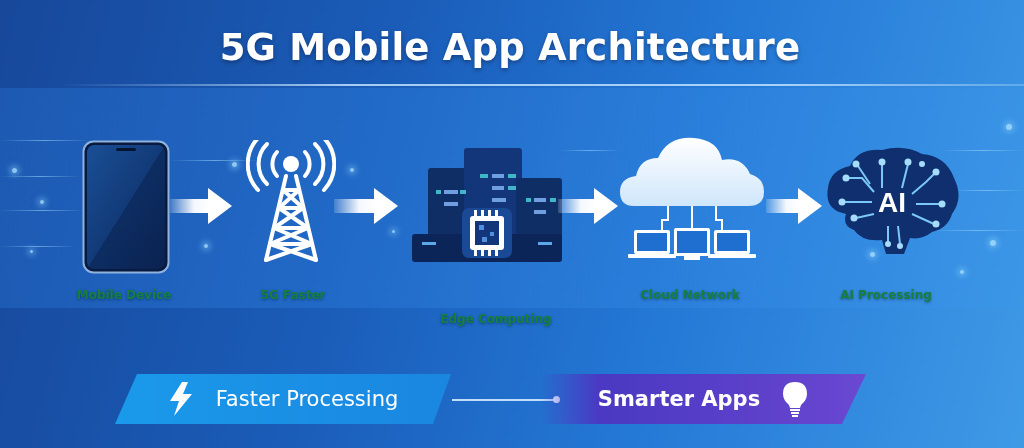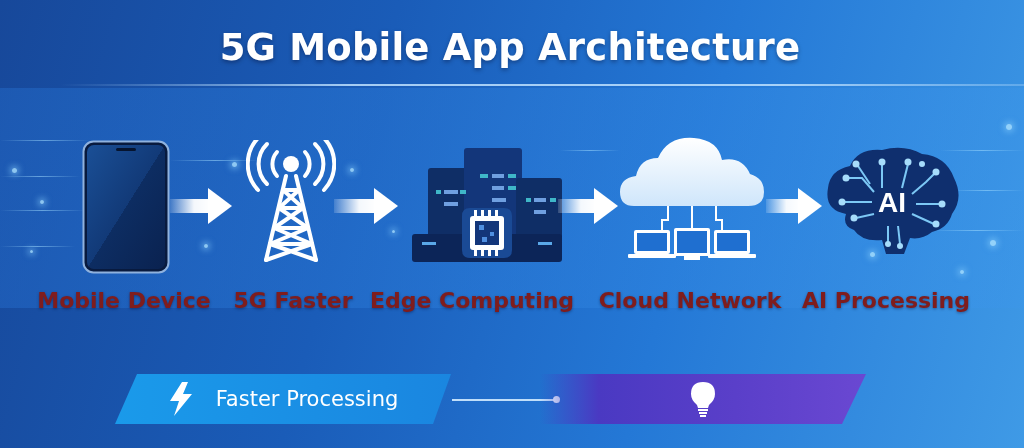--- a/index.html
+++ b/index.html
@@ -19,21 +19,21 @@
     position: absolute; left: 0; top: 26px; width: 1020px; text-align: center;
     color: #ffffff; font-weight: bold; font-size: 37px; letter-spacing: 0.2px;
     text-shadow: 0 2px 4px rgba(0,0,30,0.35);
   }
   .title-rule {
     position: absolute; left: 60px; top: 84px; width: 964px; height: 2px;
     background: linear-gradient(90deg, rgba(180,220,255,0) 0%, rgba(190,225,255,0.85) 30%, rgba(190,225,255,0.85) 75%, rgba(190,225,255,0.3) 100%);
   }
   .node { position: absolute; }
   .node-label {
-    position: absolute; top: 288px; color: #7f1d1d; font-weight: bold; font-size: 22px;
+    position: absolute; top: 288px; color: #15803d; font-weight: bold; font-size: 12px;
     white-space: nowrap; text-shadow: 0 1px 3px rgba(0,0,40,0.4);
     transform: translateX(-50%);
   }
   .arrow { position: absolute; }
   .pill {
     position: absolute; top: 374px; height: 50px;
     display: flex; align-items: center; justify-content: center; gap: 22px;
     color: #fff; font-size: 21px;
   }
   .pill-fast {
@@ -248,32 +248,33 @@
         <circle cx="66" cy="100" r="3"></circle>
         <circle cx="78" cy="102" r="3"></circle>
         <circle cx="100" cy="20" r="3"></circle>
     </g>
     <text x="70" y="68" text-anchor="middle" font-family="Liberation Sans, sans-serif" font-weight="bold" font-size="28" fill="#ffffff">AI</text>
   </svg>
 </div>
 
 <div class="node-label" style="left:124px;">Mobile Device</div>
 <div class="node-label" style="left:293px;">5G Faster</div>
-<div class="node-label" style="left:472px;">Edge Computing</div>
+<div class="node-label" style="left:496px;margin-top:24px;">Edge Computing</div>
 <div class="node-label" style="left:690px;">Cloud Network</div>
 <div class="node-label" style="left:886px;">AI Processing</div>
 
 <div class="pill pill-fast">
   <svg width="26" height="34" viewBox="0 0 26 34">
       <polygon points="14,0 2,19 11,19 6,34 24,12 15,12 20,0" fill="#ffffff"></polygon>
     </svg>
   <span>Faster Processing</span>
 </div>
 <div class="connector"></div>
 <div class="connector-dot"></div>
 <div class="pill pill-smart">
+  <span>Smarter Apps</span>
   <svg width="26" height="36" viewBox="0 0 26 36">
       <path d="M13 1 Q25 1 25 13 Q25 19 19 24 L18 27 L8 27 L7 24 Q1 19 1 13 Q1 1 13 1 Z" fill="#ffffff"></path>
       <rect x="8" y="28" width="10" height="2" fill="#ffffff"></rect>
       <rect x="9" y="31" width="8" height="2" fill="#ffffff"></rect>
       <rect x="10" y="34" width="6" height="2" fill="#ffffff"></rect>
     </svg>
 </div>
 
 </body></html>

